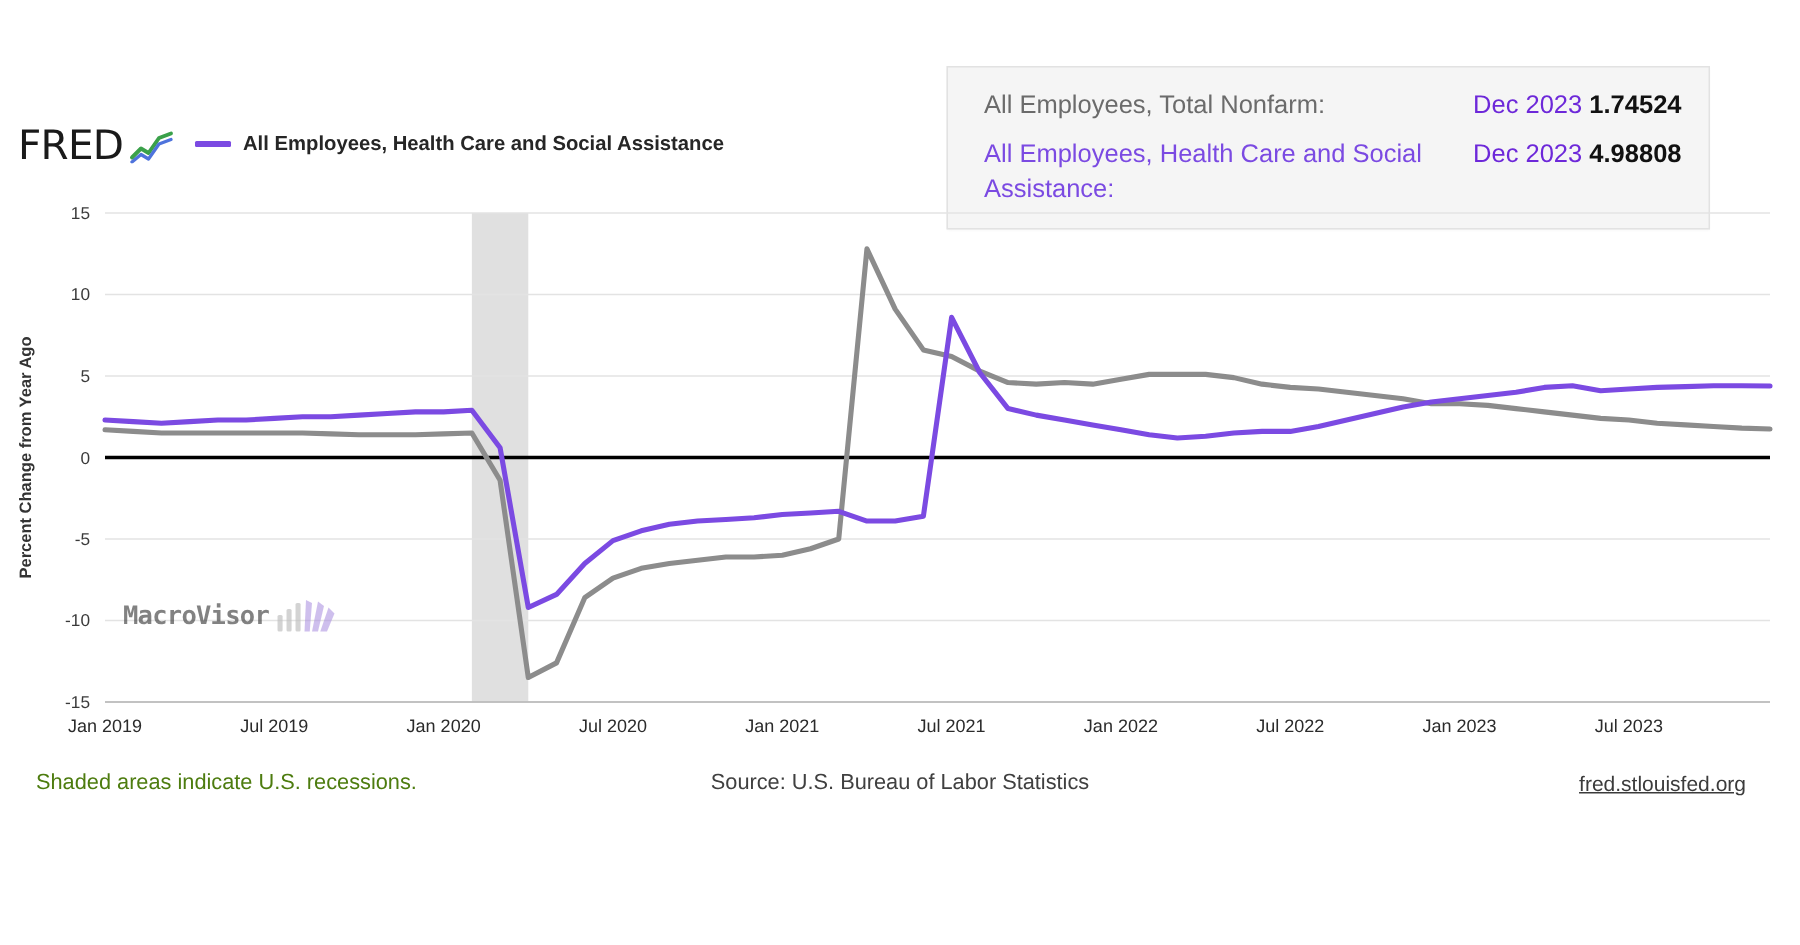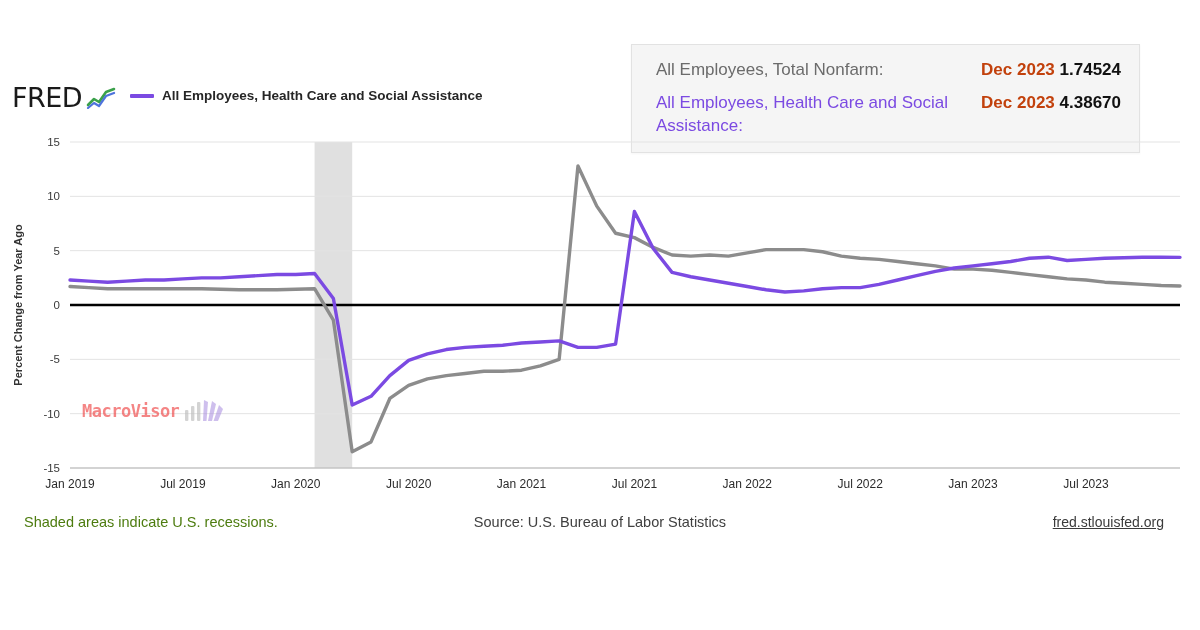--- a/index.html
+++ b/index.html
@@ -94,21 +94,21 @@
     max-width: 300px;
   }
   .tt-name.purple { color: #7b4ae2; }
   .tt-val {
     font-size: 17px;
     color: #2b2b2b;
     white-space: nowrap;
     padding-top: 1px;
   }
   .tt-val b { font-weight: 700; color: #111; }
-  .tt-date { color: #c2410c; font-weight: 700; }
+  .tt-date { color: #6d28d9; font-weight: 400; }
 
   
   .plot-wrap {
     position: absolute;
     left: 0;
     top: 130px;
     width: 1200px;
     height: 360px;
   }
   .ylabel {
@@ -182,21 +182,21 @@
     top: 398px;
     display: flex;
     align-items: center;
     gap: 4px;
     opacity: 0.65;
   }
   .wm-text {
     font-family: "DejaVu Sans Mono", monospace;
     font-size: 17px;
     font-weight: 700;
-    color: #ef4444;
+    color: #404040;
     letter-spacing: -0.5px;
   }
 </style>
 </head>
 <body>
 
 <div id="stage">
 
   <div class="fred-logo">
     <div class="fred-word">FRED</div>
@@ -218,21 +218,21 @@
       <div class="tt-name">All Employees, Total Nonfarm:</div>
       <div class="tt-val">
         <span class="tt-date">Dec 2023</span>
         <b>1.74524</b>
       </div>
     </div>
     <div class="tt-row">
       <div class="tt-name purple">All Employees, Health Care and Social Assistance:</div>
       <div class="tt-val">
         <span class="tt-date">Dec 2023</span>
-        <b>4.38670</b>
+        <b>4.98808</b>
       </div>
     </div>
   </div>
 
   <div class="ylabel">
     <span>Percent Change from Year Ago</span>
   </div>
 
   <div class="plot-wrap">
     <svg class="chart" id="chart-svg" width="1200" height="380" viewBox="0 0 1200 380">

